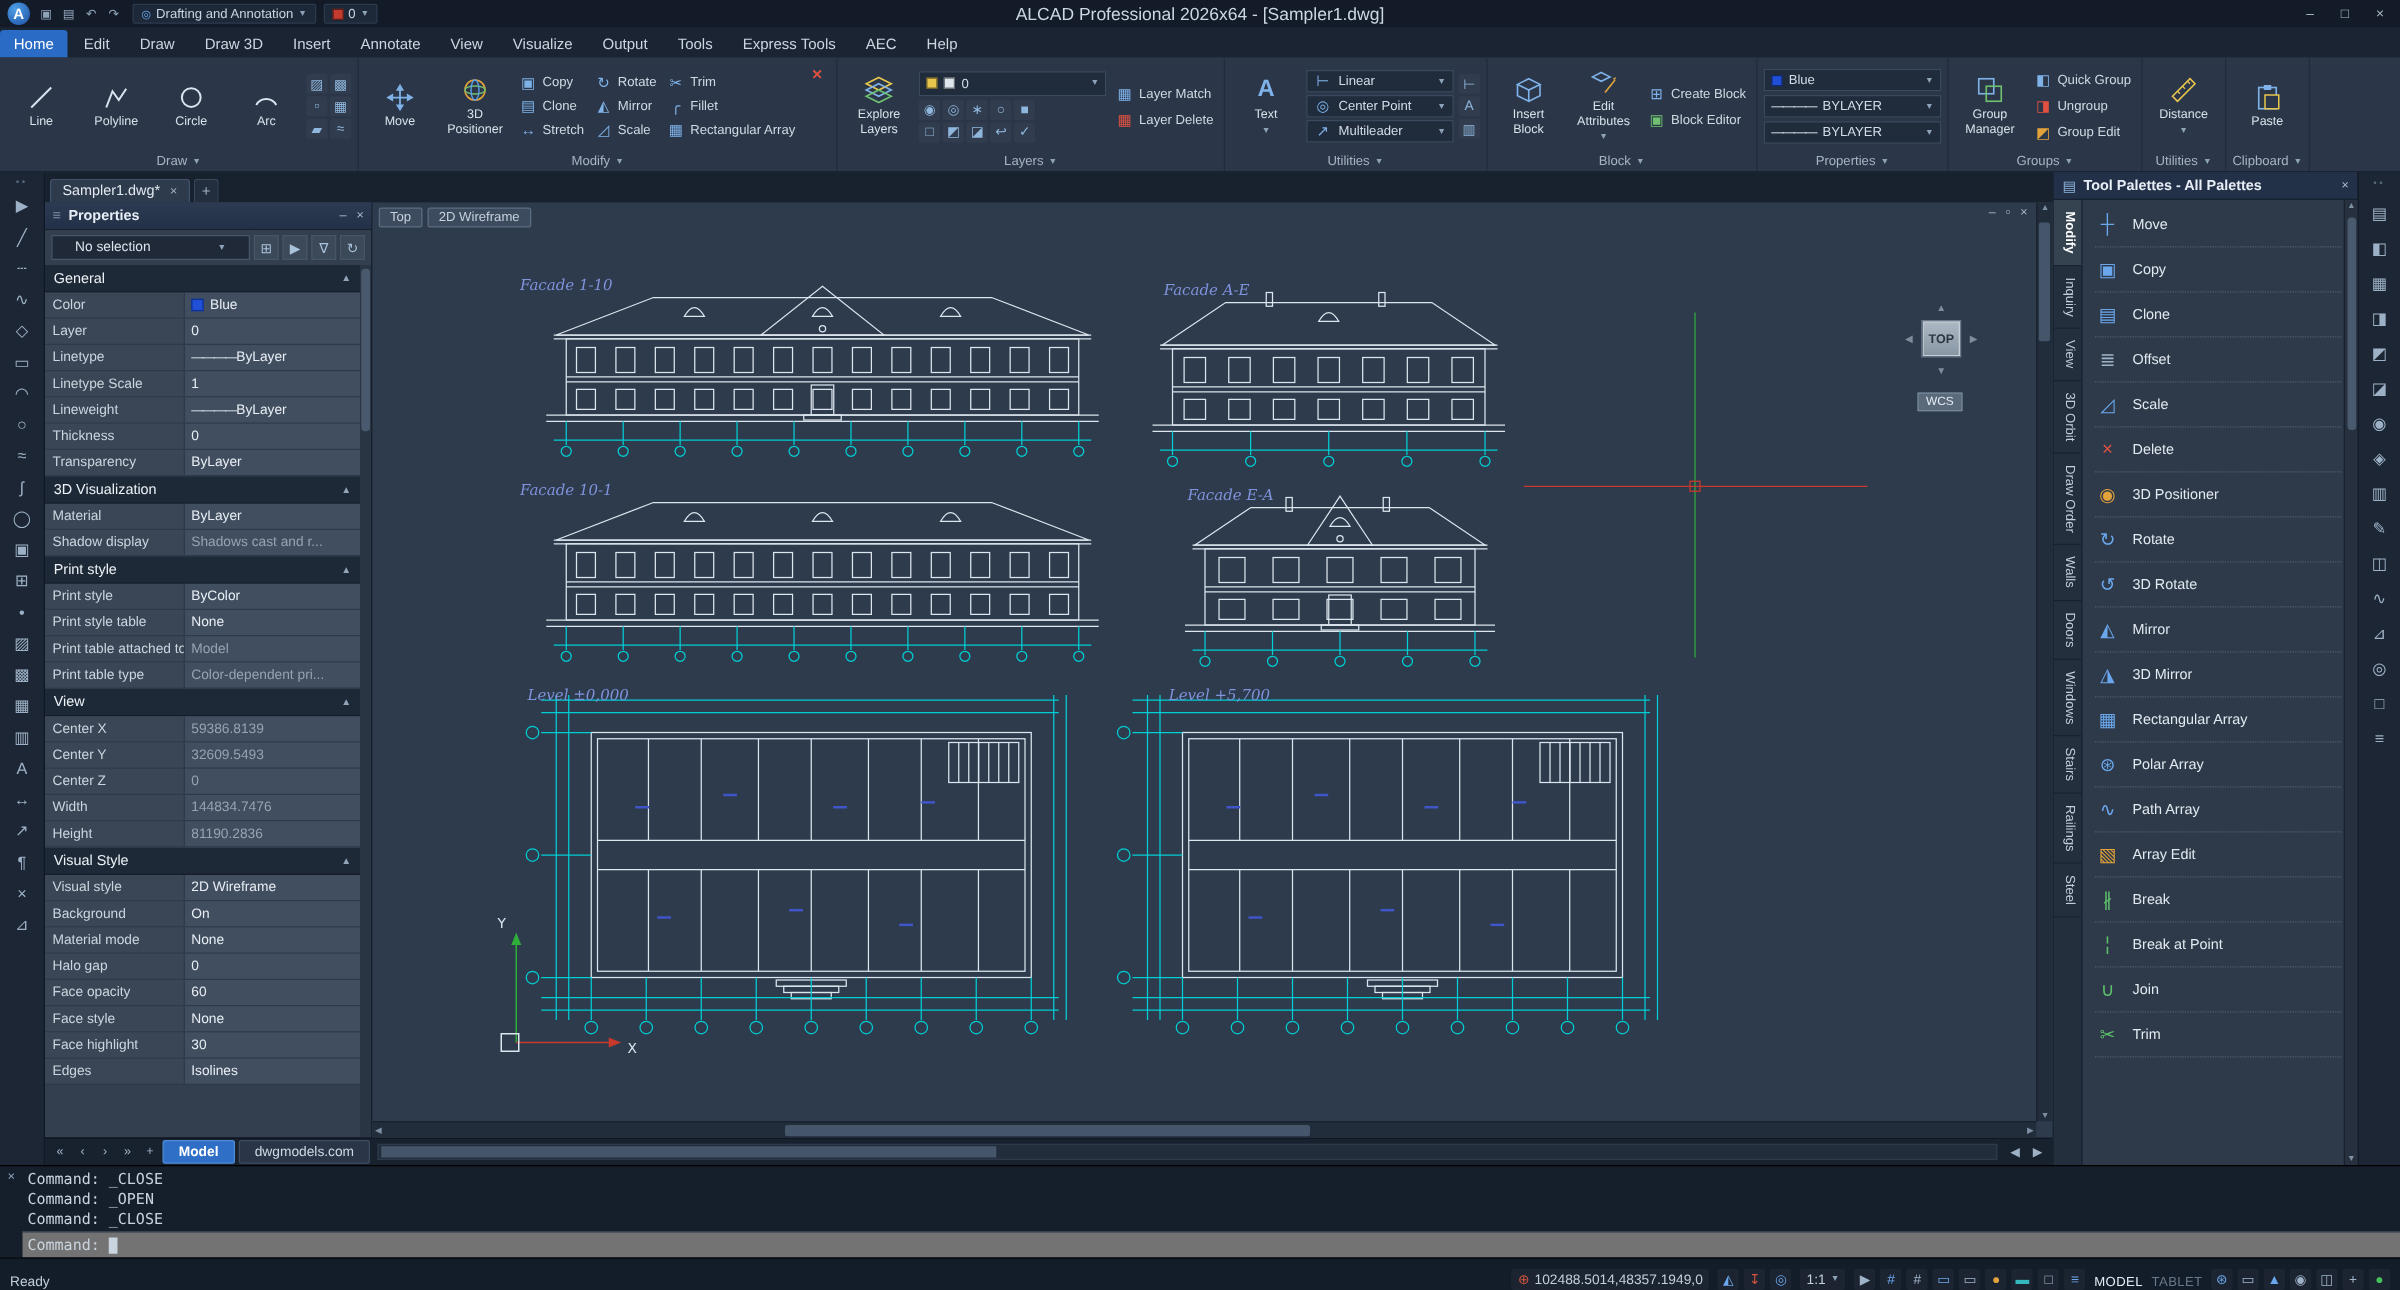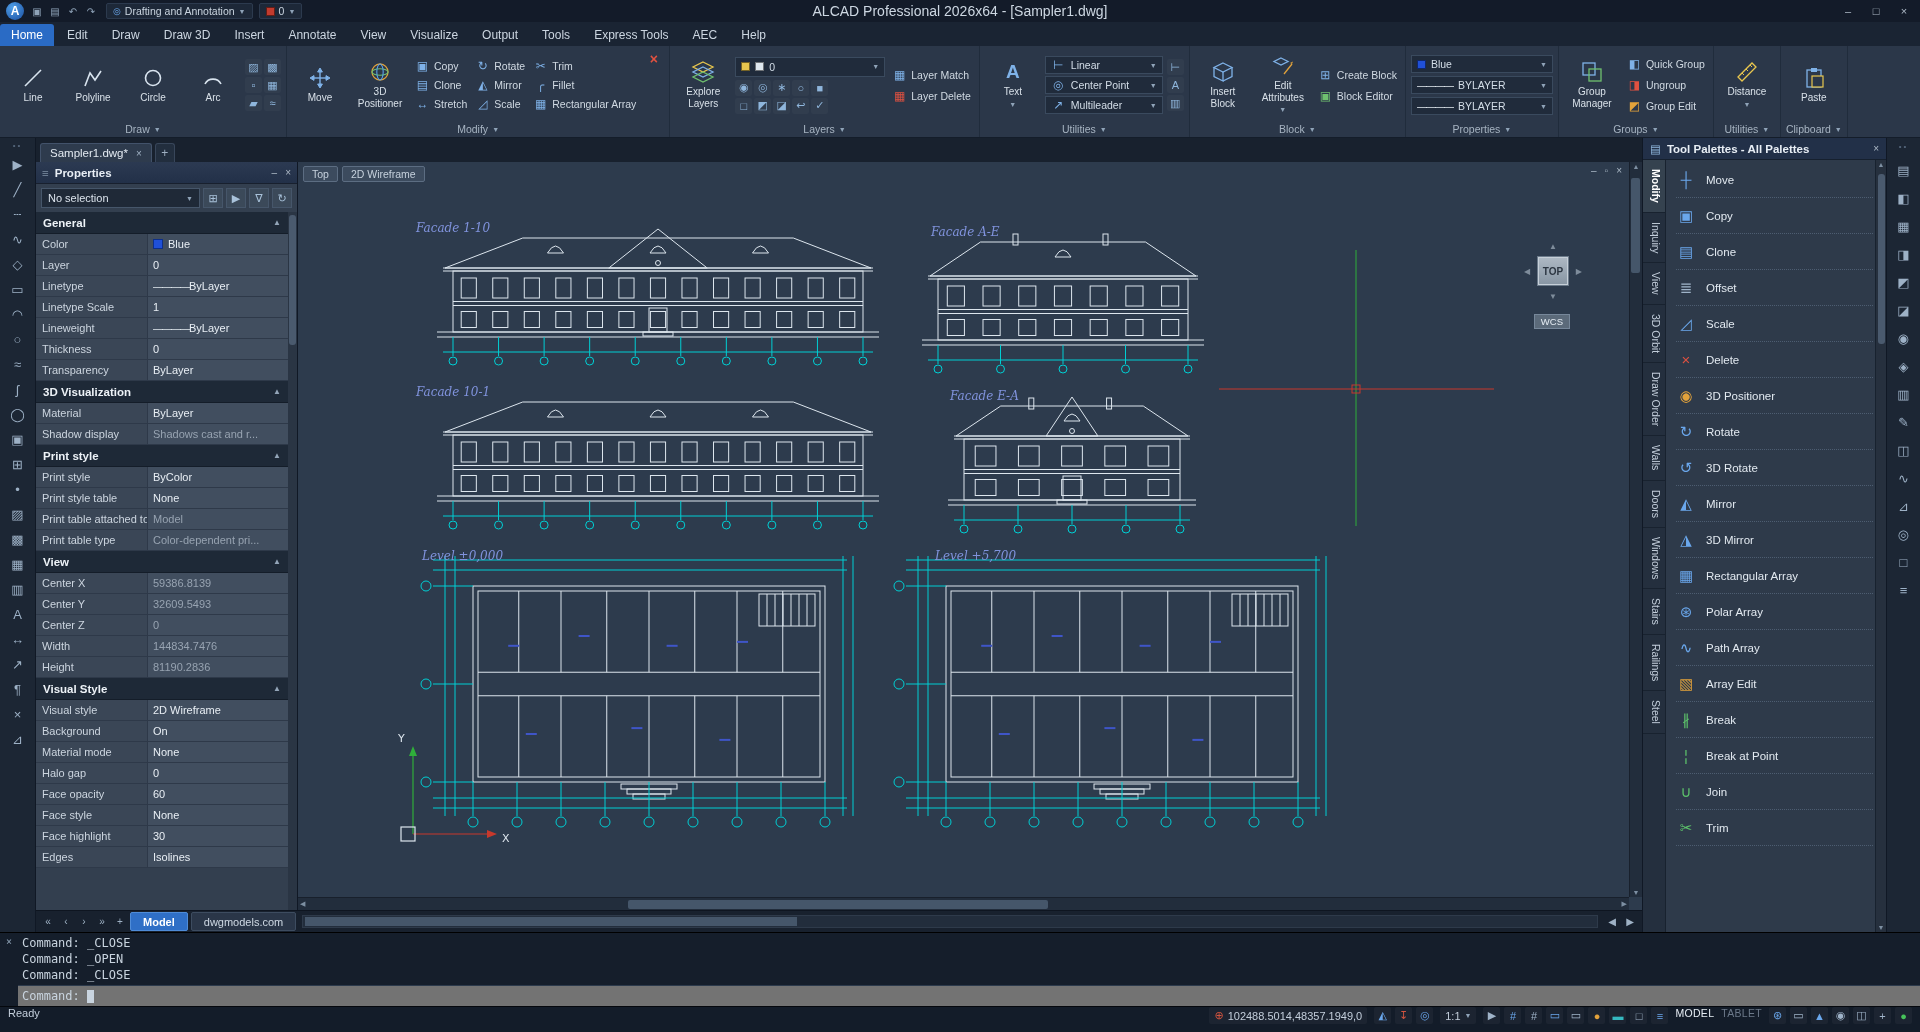--- a/index.html
+++ b/index.html
@@ -54,24 +54,24 @@
 .doctab{display:flex;align-items:center;gap:8px;background:#2e3b4d;border:1px solid #42526a;border-bottom:none;border-radius:3px 3px 0 0;padding:3px 9px;font-size:11.5px;color:#e2e9f0}
 .doctab .x{color:#9fb0c2;font-size:10px}
 .newtab{width:20px;height:19px;display:flex;align-items:center;justify-content:center;background:#222e3e;border:1px solid #38465a;border-bottom:none;border-radius:3px 3px 0 0;color:#9fb0c2}
 .work{flex:1;display:flex;min-height:0}
 
 
 .props{width:262px;background:#333f4f;border-right:1px solid #101825;display:flex;flex-direction:column;flex:none}
 .props-title{height:22px;background:linear-gradient(#2c3a52,#223048);display:flex;align-items:center;padding:0 6px;gap:6px;font-size:11.5px;font-weight:bold;color:#e8eef5;border-bottom:1px solid #18202e;flex:none}
 .pt-btns{margin-left:auto;display:flex;gap:8px;font-weight:normal;color:#aebac7;font-size:10px}
 .psel{height:28px;display:flex;align-items:center;gap:3px;padding:3px 5px;flex:none}
-.psel .sel{flex:1;display:flex;align-items:center;background:#1f2937;border:1px solid #46566a;height:20px;padding:0 6px;font-size:11px;color:#dbe3ec;gap:4px}
+.psel .sel{flex:1;display:flex;align-items:center;background:#1f2937;border:1px solid #46566a;height:20px;padding:0 18px;font-size:11px;color:#dbe3ec;gap:4px}
 .pbtn{width:20px;height:20px;border:1px solid #46566a;background:#3b4959;display:flex;align-items:center;justify-content:center;font-size:11px;color:#a9c2da;flex:none}
 .psecs{flex:1;overflow:hidden;position:relative;padding-right:9px}
-.sec-h{height:22px;background:#1e2937;display:flex;align-items:center;padding:0 7px;font-weight:bold;font-size:11.5px;color:#edf2f7;border-bottom:1px solid #141d29}
+.sec-h{height:22px;background:#1e2937;display:flex;align-items:center;padding:0 7px;font-weight:normal;font-size:11.5px;color:#edf2f7;border-bottom:1px solid #141d29}
 .sec-h .chev{margin-left:auto;color:#93a5b8;font-size:8px}
 .prow{display:grid;grid-template-columns:112px 1fr;height:21px;font-size:11px}
 .plab{background:#3a4656;border-bottom:1px solid #2e3949;border-right:1px solid #2e3949;display:flex;align-items:center;padding:0 6px;color:#ccd5df;overflow:hidden;white-space:nowrap}
 .pval{background:#414e5f;border-bottom:1px solid #2e3949;display:flex;align-items:center;padding:0 5px;color:#e8eef4;overflow:hidden;white-space:nowrap}
 .pval.muted{color:#97a3b1}
 .swatch{width:10px;height:10px;border:1px solid #0d2f8a;margin-right:5px;flex:none}
 .pscroll{position:absolute;right:0;top:0;bottom:0;width:9px;background:#2a3544}
 .pthumb{position:absolute;right:1px;top:3px;width:7px;height:130px;background:#4a5a6e;border-radius:3px}
 
 
@@ -119,21 +119,21 @@
 
 
 .cmd{height:74px;background:#151e2b;border-top:1px solid #000;display:flex;flex:none;font-family:"DejaVu Sans Mono",monospace;font-size:12px;color:#c9d4df}
 .cmd-gutter{width:18px;display:flex;flex-direction:column;align-items:center;padding-top:3px;color:#8ca0b4;font-size:10px}
 .cmd-main{flex:1;display:flex;flex-direction:column;padding-top:2px}
 .cmd-line{height:16px;line-height:16px;padding-left:4px;white-space:pre}
 .cmd-input{margin-top:auto;height:21px;display:flex;align-items:center;padding-left:4px;border-top:1px solid #2c3a4c;background:#737373}
 .cursor{display:inline-block;width:7px;height:13px;background:#c9d4df;margin-left:7px}
 
 
-.status{height:26px;background:#131c29;border-top:1px solid #05080d;display:flex;align-items:flex-start;padding:0 8px;gap:7px;font-size:11px;color:#c3cedb;flex:none}
+.status{height:26px;background:#131c29;border-top:1px solid #05080d;display:flex;align-items:flex-end;padding:0 8px;gap:7px;font-size:11px;color:#c3cedb;flex:none}
 .st-spacer{flex:1}
 .st-group{display:flex;align-items:center;gap:4px}
 .st-ic{min-width:17px;height:17px;display:flex;align-items:center;justify-content:center;font-size:11px;border-radius:2px;background:rgba(255,255,255,.04)}
 .st-chip{display:flex;align-items:center;gap:4px;padding:0 5px;height:17px;background:rgba(255,255,255,.04);border-radius:2px}
 .st-label{font-size:10.5px;letter-spacing:.3px;color:#e6edf4}
 .st-label.dim{color:#66played;color:#6b7889}
 </style>
 </head>
 <body>
 

